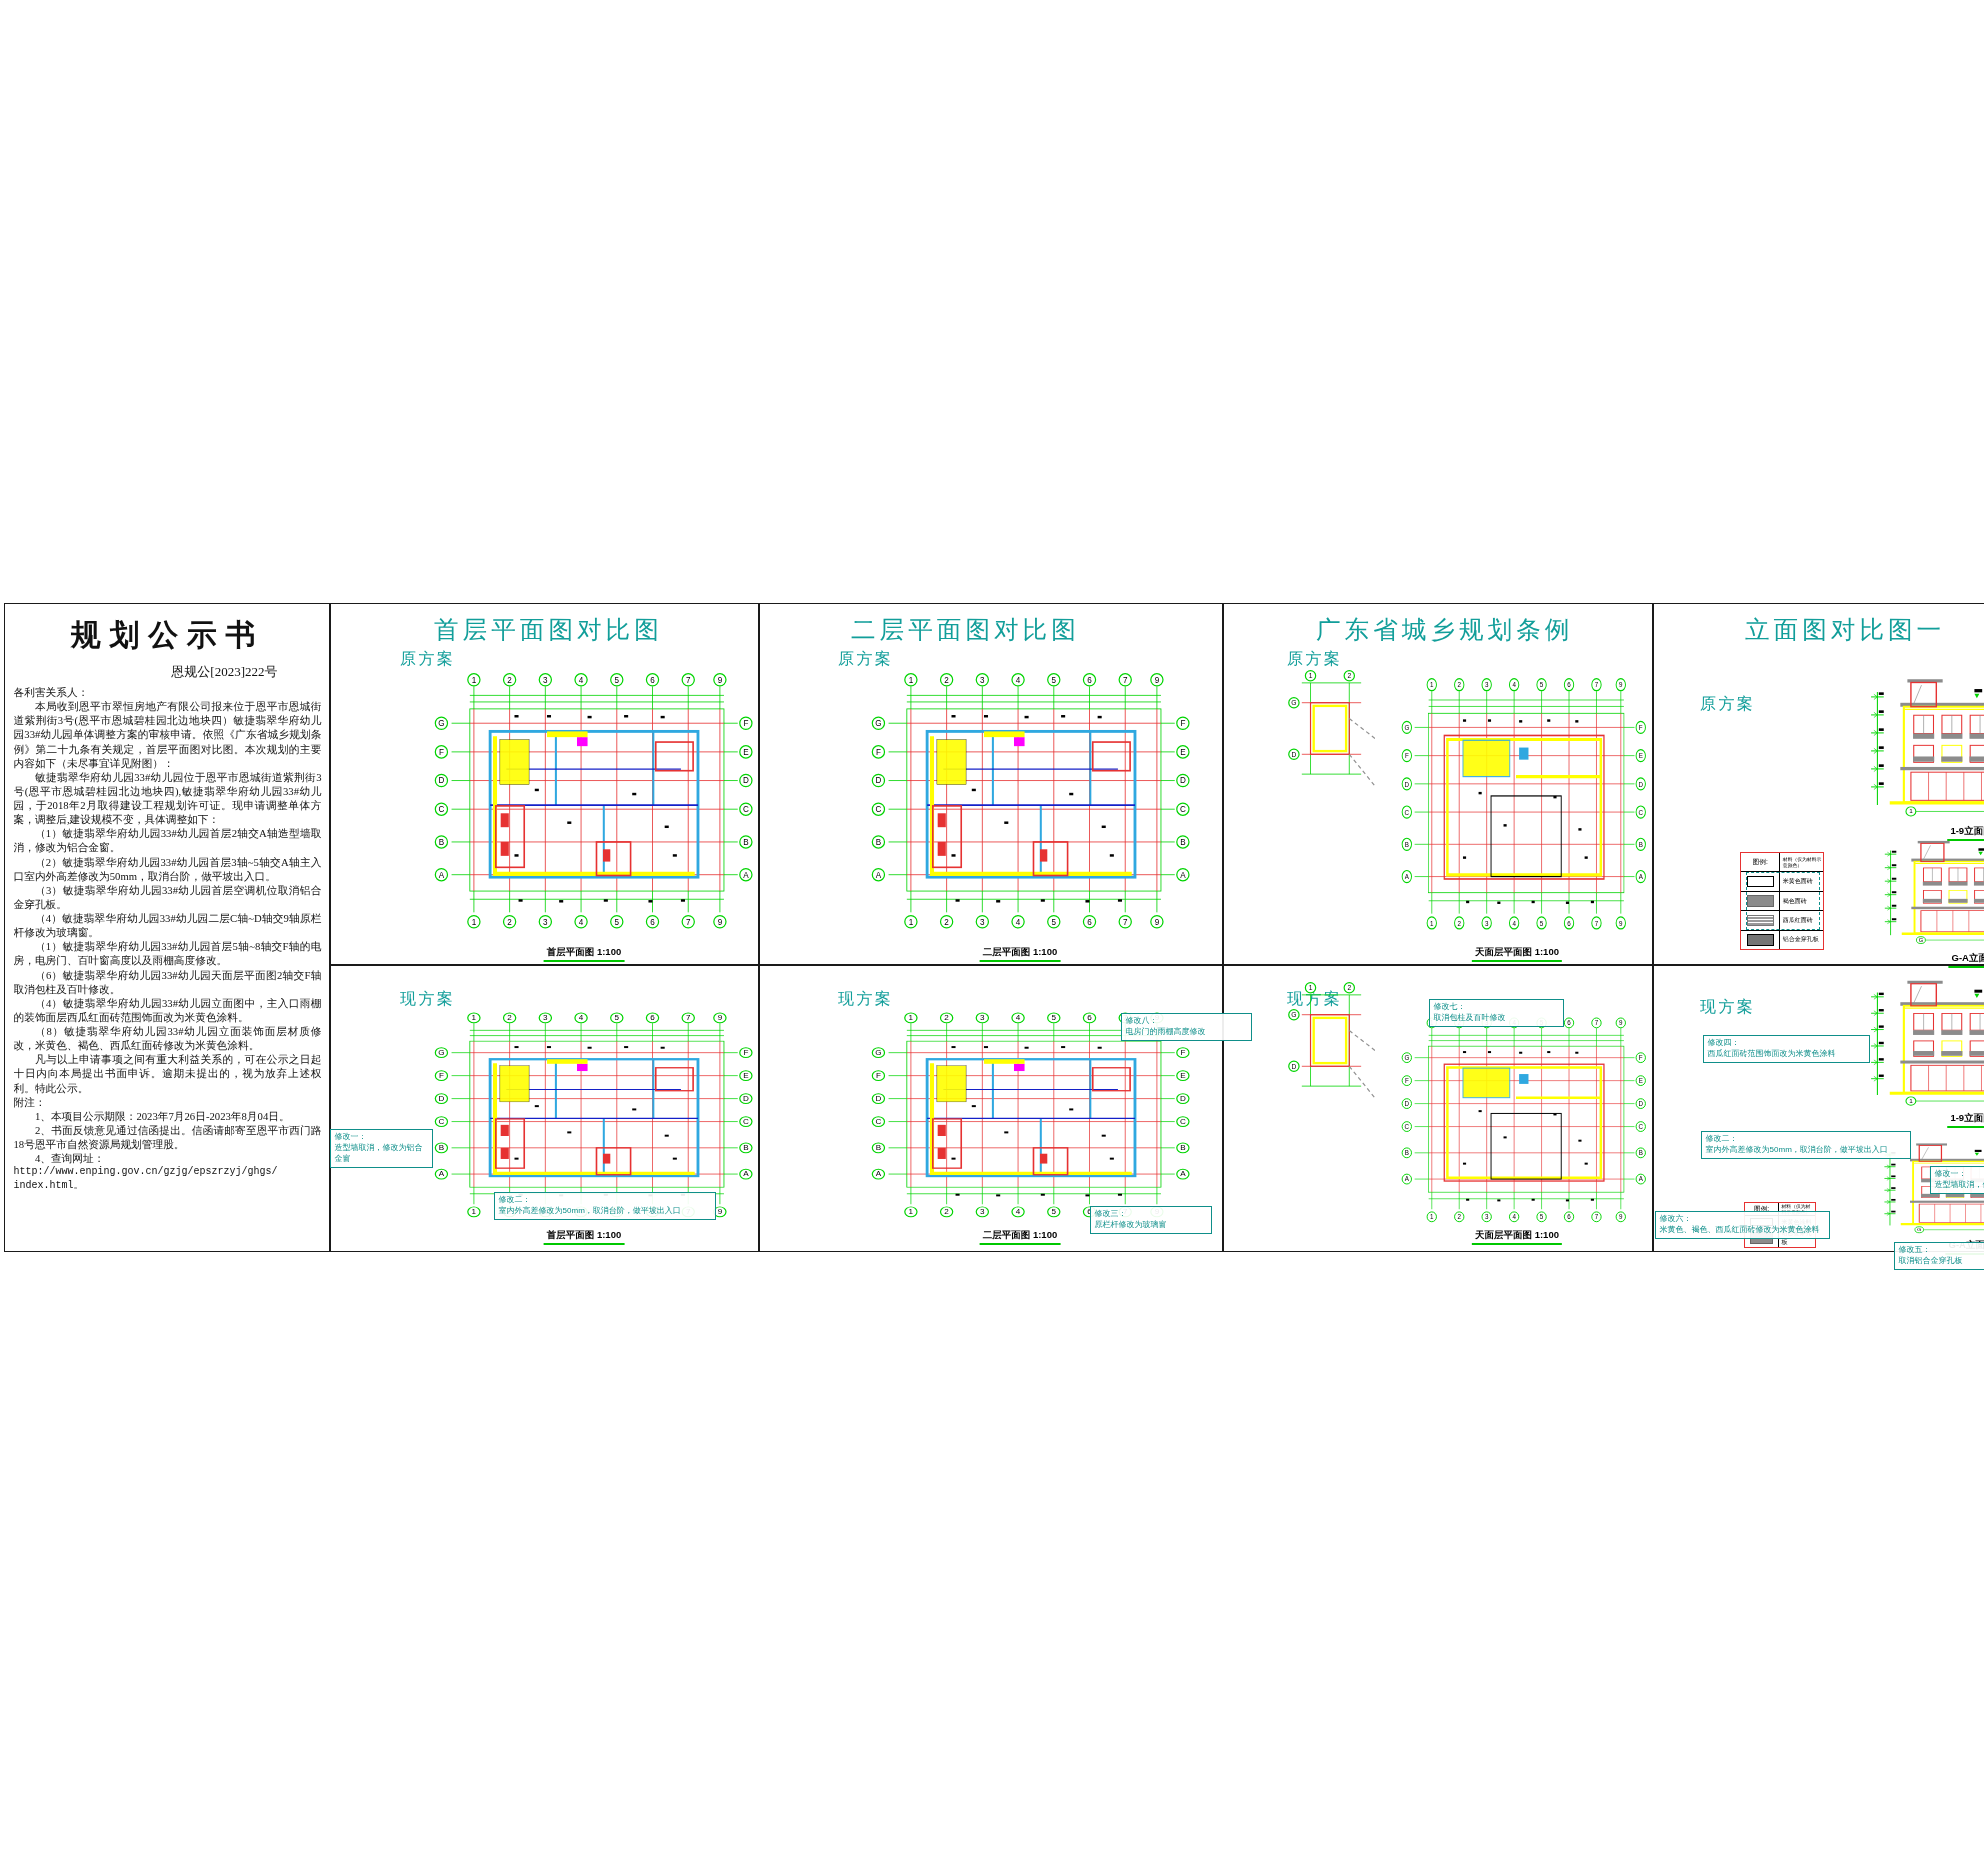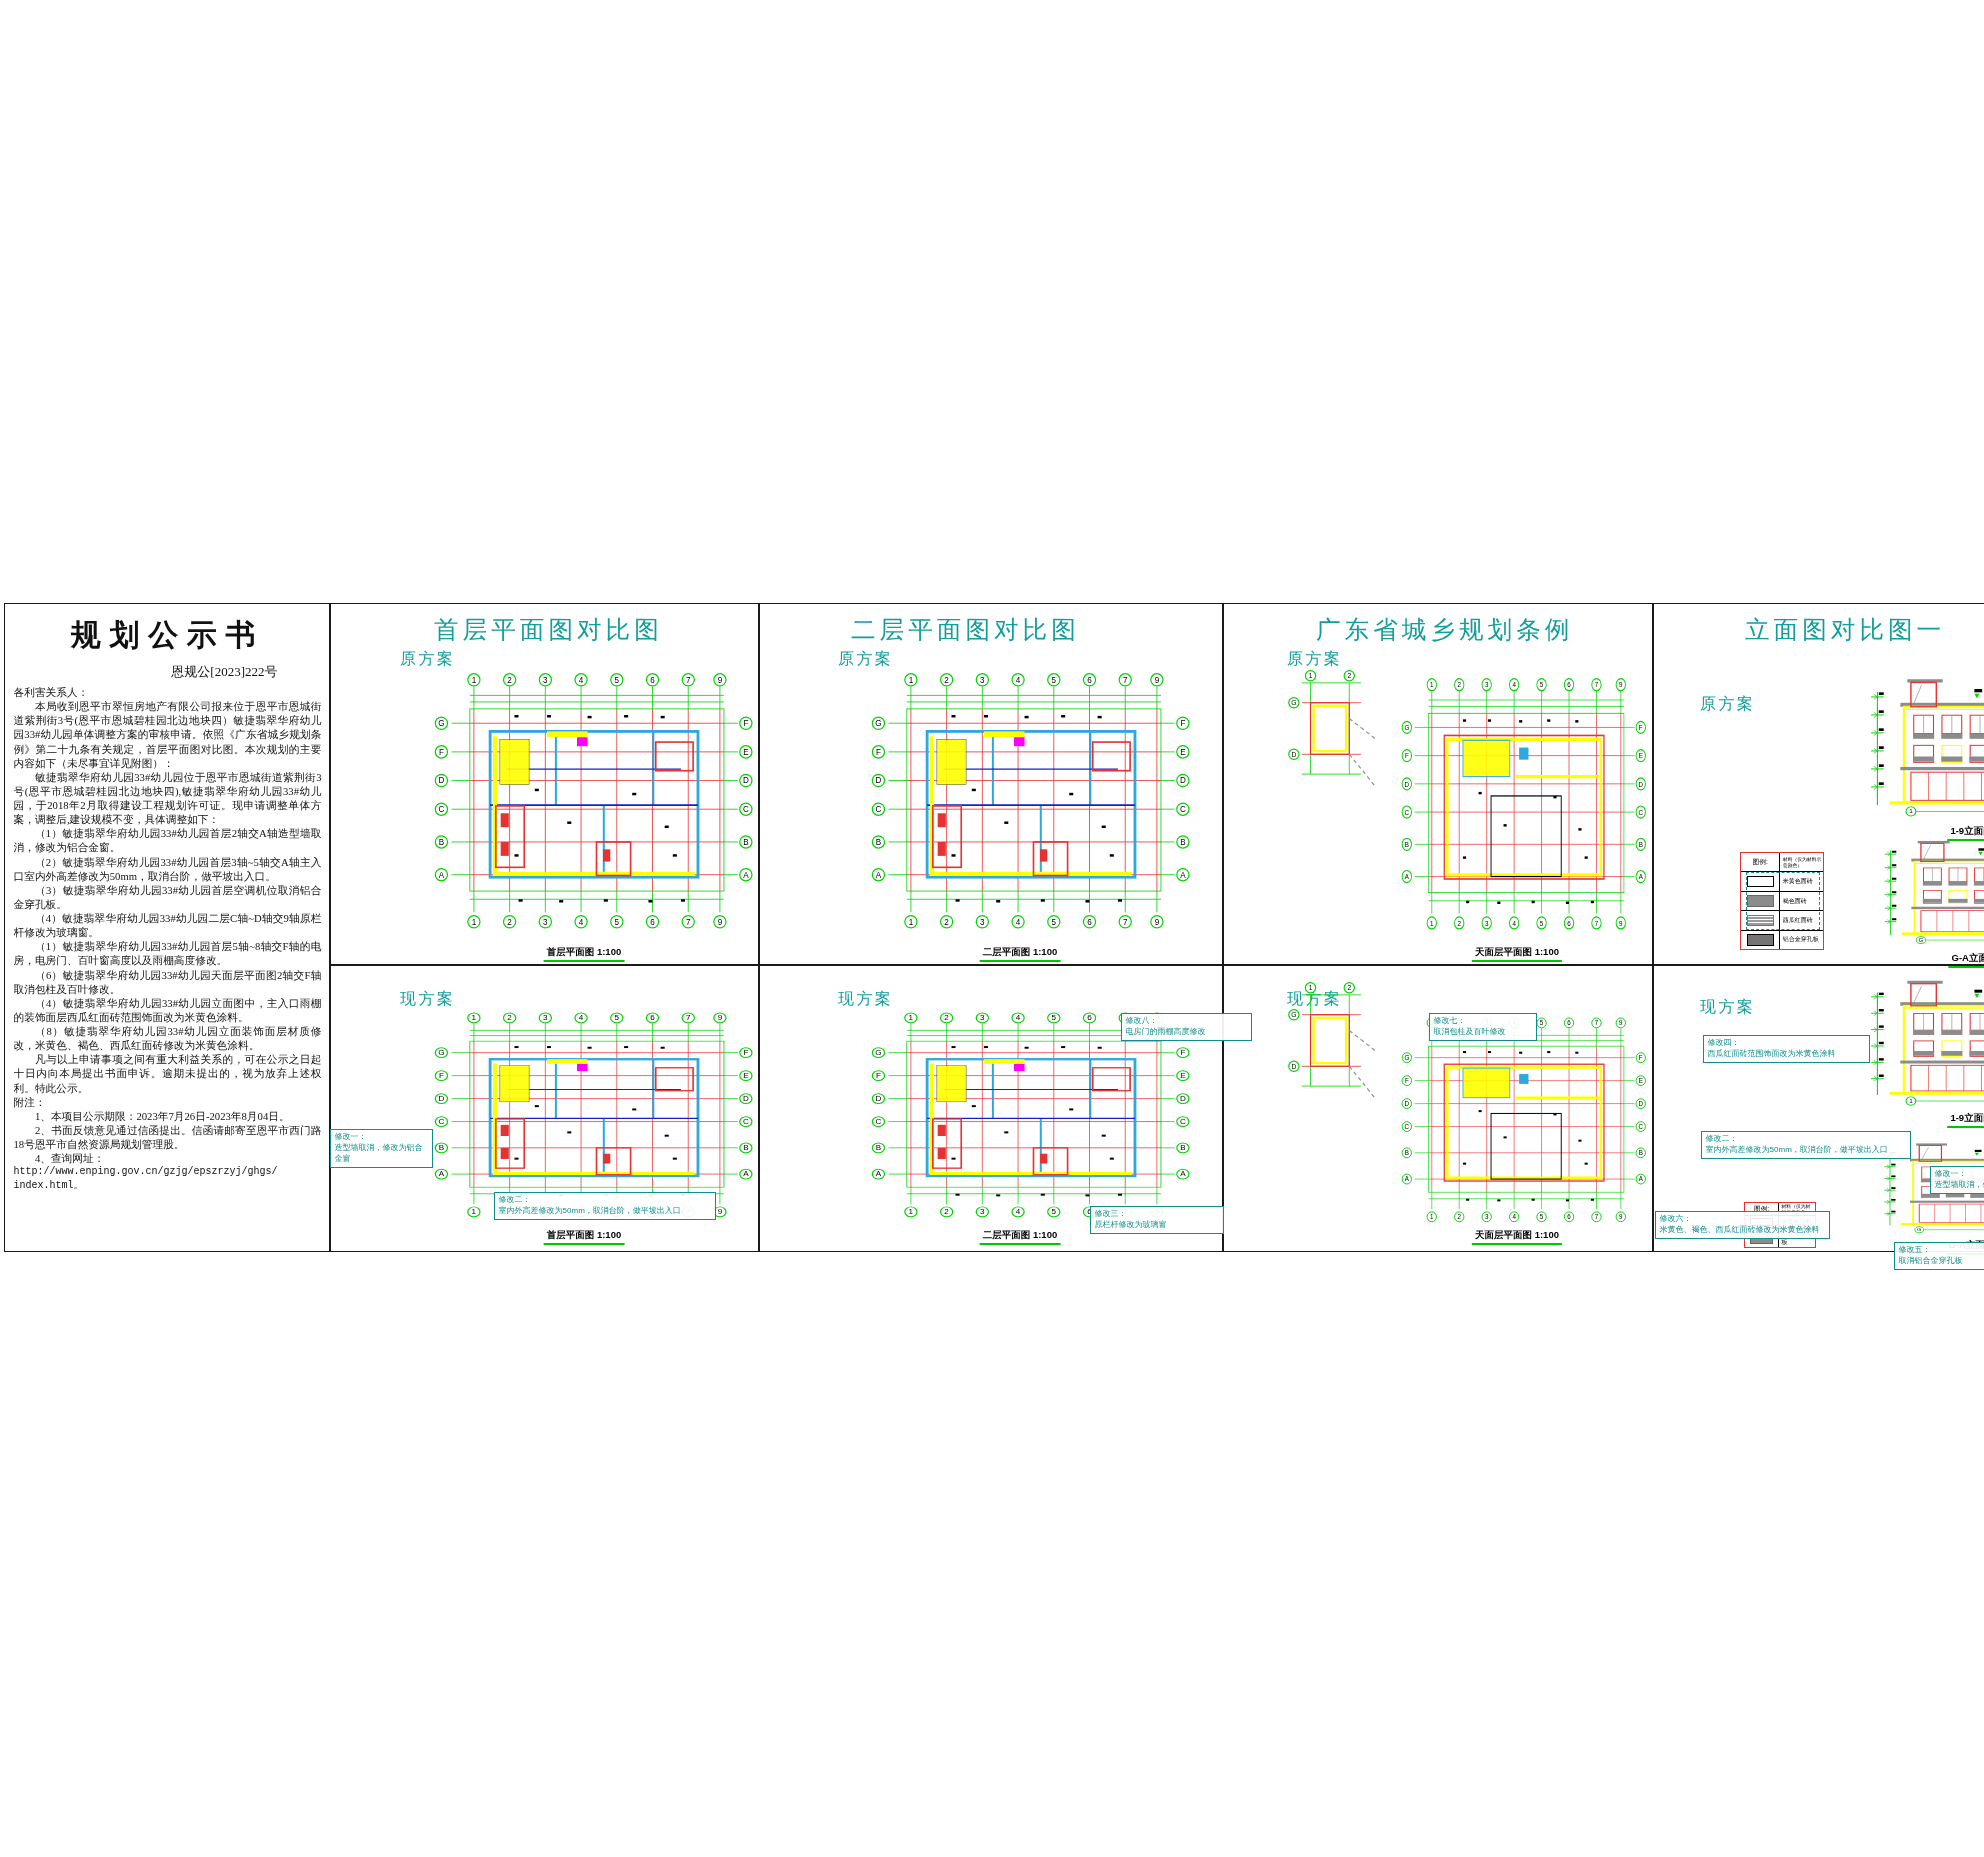--- a/index.html
+++ b/index.html
@@ -627,21 +627,21 @@
         <rect x="300" y="290" width="10" height="6" fill="#000"></rect>
         <rect x="380" y="370" width="10" height="6" fill="#000"></rect>
         <rect x="540" y="300" width="10" height="6" fill="#000"></rect>
         <rect x="620" y="380" width="10" height="6" fill="#000"></rect>
         <rect x="250" y="450" width="10" height="6" fill="#000"></rect>
         <rect x="640" y="450" width="10" height="6" fill="#000"></rect>
       </svg>
     </div>
     <div style="position:absolute;left:1020px;top:1229px;" class="abs caption">二层平面图 1:100</div>
     <div style="position:absolute;left:1121px;top:1013px;width:131px;" class="abs callout"><span class="cl-label">修改八：</span><span>电房门的雨棚高度修改</span></div>
-    <div style="position:absolute;left:1090px;top:1206px;width:134px;" class="abs callout"><span class="cl-label">修改三：</span><span>原栏杆修改为玻璃窗</span></div>
+    <div style="position:absolute;left:1090px;top:1206px;width:122px;" class="abs callout"><span class="cl-label">修改三：</span><span>原栏杆修改为玻璃窗</span></div>
     <div style="position:absolute;left:1316px;top:613px;" class="abs panel-title">广东省城乡规划条例</div>
     <div style="position:absolute;left:1287px;top:649px;" class="abs scheme-label">原方案</div>
     <div style="position:absolute;left:1385px;top:675px;width:262px;height:258px;" class="abs">
       <svg viewBox="0 0 840 640" width="100%" height="100%" preserveAspectRatio="none">
         <line x1="140" y1="62" x2="766" y2="62" stroke="#00d400" stroke-width="2"></line>
       <line x1="140" y1="78" x2="766" y2="78" stroke="#00d400" stroke-width="2"></line>
       <line x1="140" y1="560" x2="766" y2="560" stroke="#00d400" stroke-width="2"></line>
       <rect x="140" y="95" width="626" height="445" fill="none" stroke="#00d400" stroke-width="2"></rect>
         <line x1="150" y1="40" x2="150" y2="95" stroke="#00d400" stroke-width="2"></line>
       <line x1="150" y1="540" x2="150" y2="592" stroke="#00d400" stroke-width="2"></line>
@@ -933,21 +933,21 @@
     <line x1="160" y1="40" x2="160" y2="270" stroke="#00d400" stroke-width="2"></line>
     <line x1="40" y1="90" x2="190" y2="90" stroke="#e63232" stroke-width="2"></line>
     <line x1="40" y1="220" x2="190" y2="220" stroke="#e63232" stroke-width="2"></line>
     <rect x="62" y="90" width="98" height="130" fill="none" stroke="#e63232" stroke-width="3"></rect>
     <rect x="70" y="98" width="82" height="114" fill="none" stroke="#ffff00" stroke-width="6"></rect>
     <line x1="160" y1="130" x2="225" y2="180" stroke="#909090" stroke-width="3" stroke-dasharray="10 8"></line>
     <line x1="160" y1="220" x2="225" y2="300" stroke="#909090" stroke-width="3" stroke-dasharray="10 8"></line>
   </svg>
     </div>
     <div style="position:absolute;left:1517px;top:1229px;" class="abs caption">天面层平面图 1:100</div>
-    <div style="position:absolute;left:1429px;top:999px;width:108px;margin-top:14px;" class="abs callout"><span class="cl-label">修改七：</span><span>取消包柱及百叶修改</span></div>
+    <div style="position:absolute;left:1429px;top:999px;width:135px;" class="abs callout"><span class="cl-label">修改七：</span><span>取消包柱及百叶修改</span></div>
     <div style="position:absolute;left:1745px;top:613px;" class="abs panel-title">立面图对比图一</div>
     <div style="position:absolute;left:1700px;top:694px;" class="abs scheme-label">原方案</div>
     <div style="position:absolute;left:1858px;top:674px;width:254px;height:144px;" class="abs">
       <svg viewBox="0 0 720 440" width="100%" height="100%" preserveAspectRatio="none">
         <line x1="55" y1="55" x2="55" y2="400" stroke="#00d400" stroke-width="3"></line>
         <line x1="37" y1="70" x2="73" y2="70" stroke="#00d400" stroke-width="3"></line>
         <path d="M45,62 L55,70 L45,78" fill="none" stroke="#00d400" stroke-width="2"></path>
         <rect x="59" y="56" width="14" height="8" fill="#000"></rect>
         <line x1="37" y1="125" x2="73" y2="125" stroke="#00d400" stroke-width="3"></line>
         <path d="M45,117 L55,125 L45,133" fill="none" stroke="#00d400" stroke-width="2"></path>

